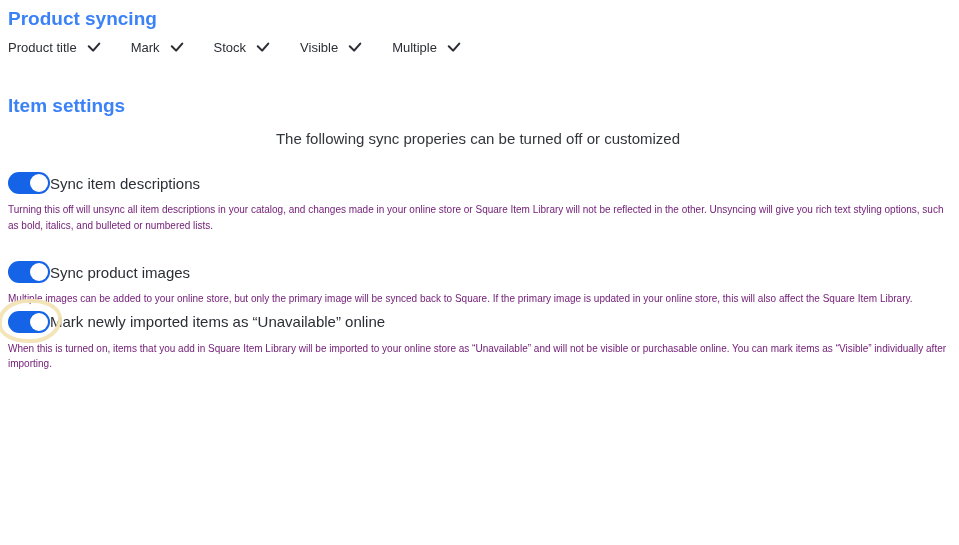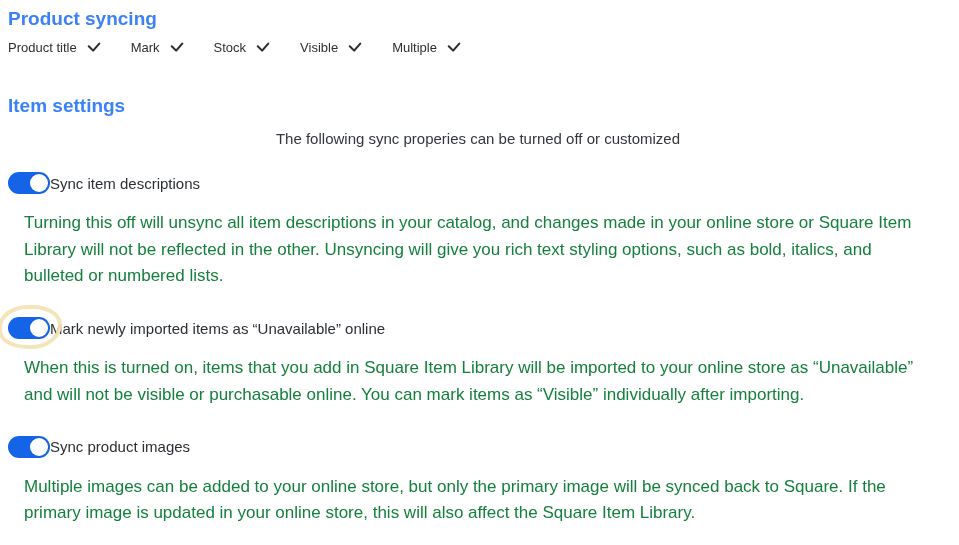--- a/index.html
+++ b/index.html
@@ -72,24 +72,24 @@
     width: 18px;
     height: 18px;
     background: #ffffff;
     border-radius: 50%;
   }
   .setting-label {
     font-size: 15px;
     color: #2b2f35;
   }
   .setting-desc {
-    margin: 16px;
-    font-size: 17px;
+    margin: 0;
+    font-size: 10px;
     line-height: 1.55;
-    color: #15803d;
+    color: #701a75;
     max-width: 940px;
   }
   .highlight-ring {
     position: absolute;
     width: 64px;
     height: 44px;
     left: -10px;
     top: -12px;
     border: 4px solid #f2e4b5;
     border-radius: 50% 48% 52% 50% / 55% 48% 60% 45%;
@@ -153,34 +153,34 @@
   <div class="setting-block">
     <div class="setting-head">
       <div class="toggle">
         <div class="knob"></div>
       </div>
       <span class="setting-label">Sync item descriptions</span>
     </div>
     <p class="setting-desc">Turning this off will unsync all item descriptions in your catalog, and changes made in your online store or Square Item Library will not be reflected in the other. Unsyncing will give you rich text styling options, such as bold, italics, and bulleted or numbered lists.</p>
   </div>
 
+  <div class="setting-block" style="margin-bottom:4px;">
+    <div class="setting-head">
+      <div class="toggle">
+        <div class="knob"></div>
+      </div>
+      <span class="setting-label">Sync product images</span>
+    </div>
+    <p class="setting-desc">Multiple images can be added to your online store, but only the primary image will be synced back to Square. If the primary image is updated in your online store, this will also affect the Square Item Library.</p>
+  </div>
+
   <div class="setting-block">
     <div class="highlight-ring"></div>
     <div class="setting-head">
       <div class="toggle">
         <div class="knob"></div>
       </div>
       <span class="setting-label">Mark newly imported items as “Unavailable” online</span>
     </div>
     <p class="setting-desc">When this is turned on, items that you add in Square Item Library will be imported to your online store as “Unavailable” and will not be visible or purchasable online. You can mark items as “Visible” individually after importing.</p>
   </div>
 
-  <div class="setting-block" style="margin-bottom:4px;">
-    <div class="setting-head">
-      <div class="toggle">
-        <div class="knob"></div>
-      </div>
-      <span class="setting-label">Sync product images</span>
-    </div>
-    <p class="setting-desc">Multiple images can be added to your online store, but only the primary image will be synced back to Square. If the primary image is updated in your online store, this will also affect the Square Item Library.</p>
-  </div>
-
 </div>
 
 </body></html>

